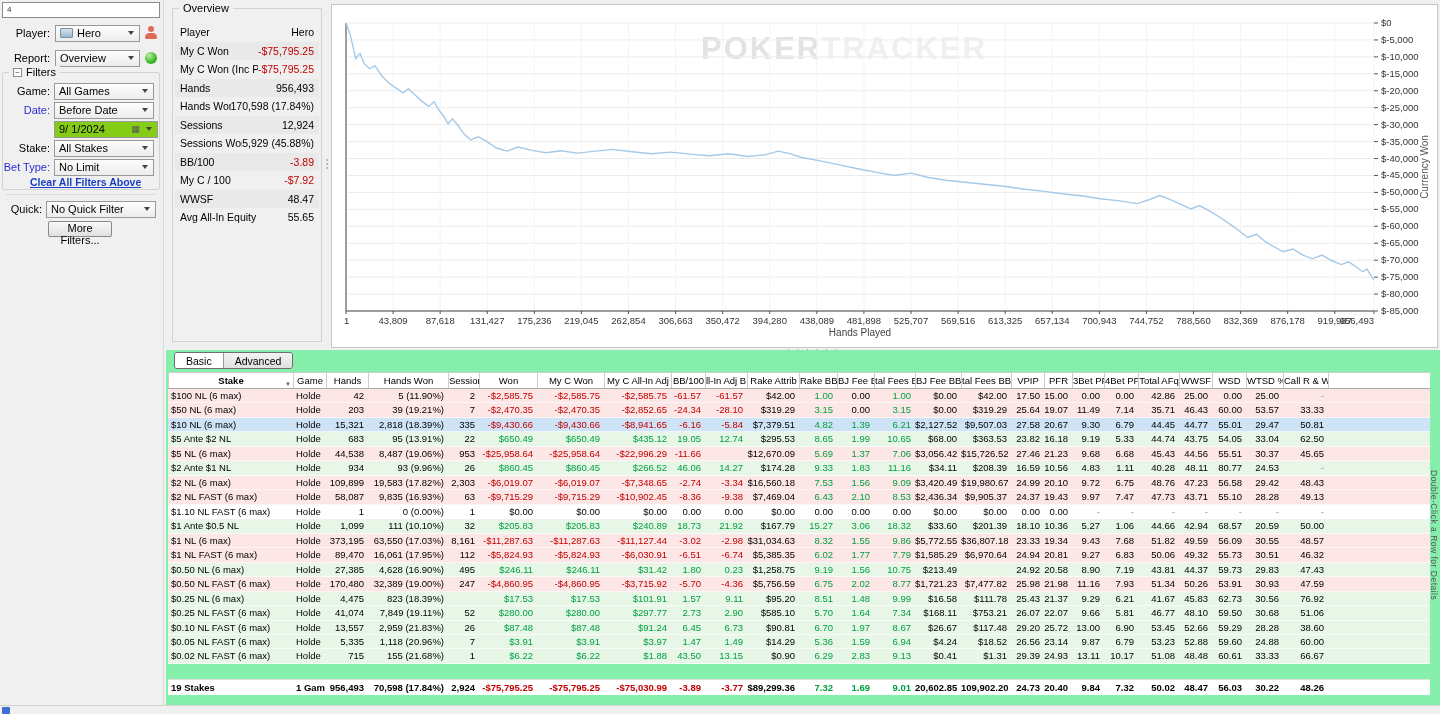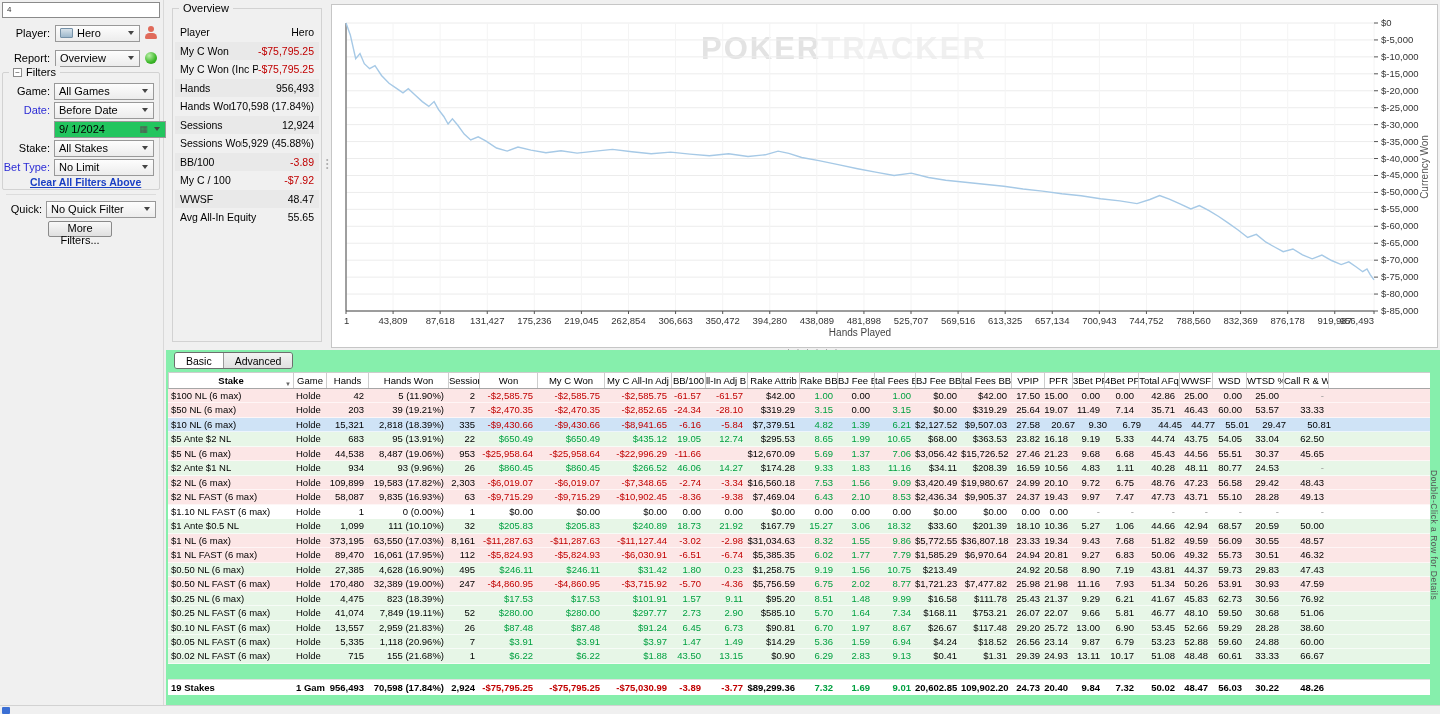--- a/index.html
+++ b/index.html
@@ -127,21 +127,21 @@
 
     <div class="frow" style="top:101px">
       <span class="flabel blue" style="left:0;width:50px">Date:</span>
       <div class="combo" style="left:54px;width:100px">
         <span class="cval">Before Date</span>
         <span class="chev"></span>
       </div>
     </div>
 
     <div class="frow" style="top:120px">
-      <div class="combo" style="left:54px;width:112px;background:#22c55e">
+      <div class="combo" style="left:54px;width:104px;background:#84cc16">
         <span class="cval">9/ 1/2024</span>
         <span class="cal-icon">▦</span>
         <span class="chev"></span>
       </div>
     </div>
 
     <div class="frow" style="top:139px">
       <span class="flabel" style="left:0;width:50px">Stake:</span>
       <div class="combo" style="left:54px;width:100px">
         <span class="cval">All Stakes</span>
@@ -459,21 +459,21 @@
           <div class="t-cell neg" style="width: 67px;">-$8,941.65</div>
           <div class="t-cell neg" style="width: 34px;">-6.16</div>
           <div class="t-cell neg" style="width: 42px;">-5.84</div>
           <div class="t-cell" style="width: 52px;">$7,379.51</div>
           <div class="t-cell pos" style="width: 38px;">4.82</div>
           <div class="t-cell pos" style="width: 37px;">1.39</div>
           <div class="t-cell pos" style="width: 41px;">6.21</div>
           <div class="t-cell" style="width: 46px;">$2,127.52</div>
           <div class="t-cell" style="width: 50px;">$9,507.03</div>
           <div class="t-cell" style="width: 33px;">27.58</div>
-          <div class="t-cell" style="width: 28px; margin-left: 7px;">20.67</div>
+          <div class="t-cell" style="width: 28px;">20.67</div>
           <div class="t-cell" style="width: 32px;">9.30</div>
           <div class="t-cell" style="width: 34px;">6.79</div>
           <div class="t-cell" style="width: 41px;">44.45</div>
           <div class="t-cell" style="width: 33px;">44.77</div>
           <div class="t-cell" style="width: 34px;">55.01</div>
           <div class="t-cell" style="width: 37px;">29.47</div>
           <div class="t-cell" style="width: 45px;">50.81</div>
         </div>
         <div class="t-row grn">
           <div class="t-cell left" style="width: 125px;">$5 Ante $2 NL</div>

